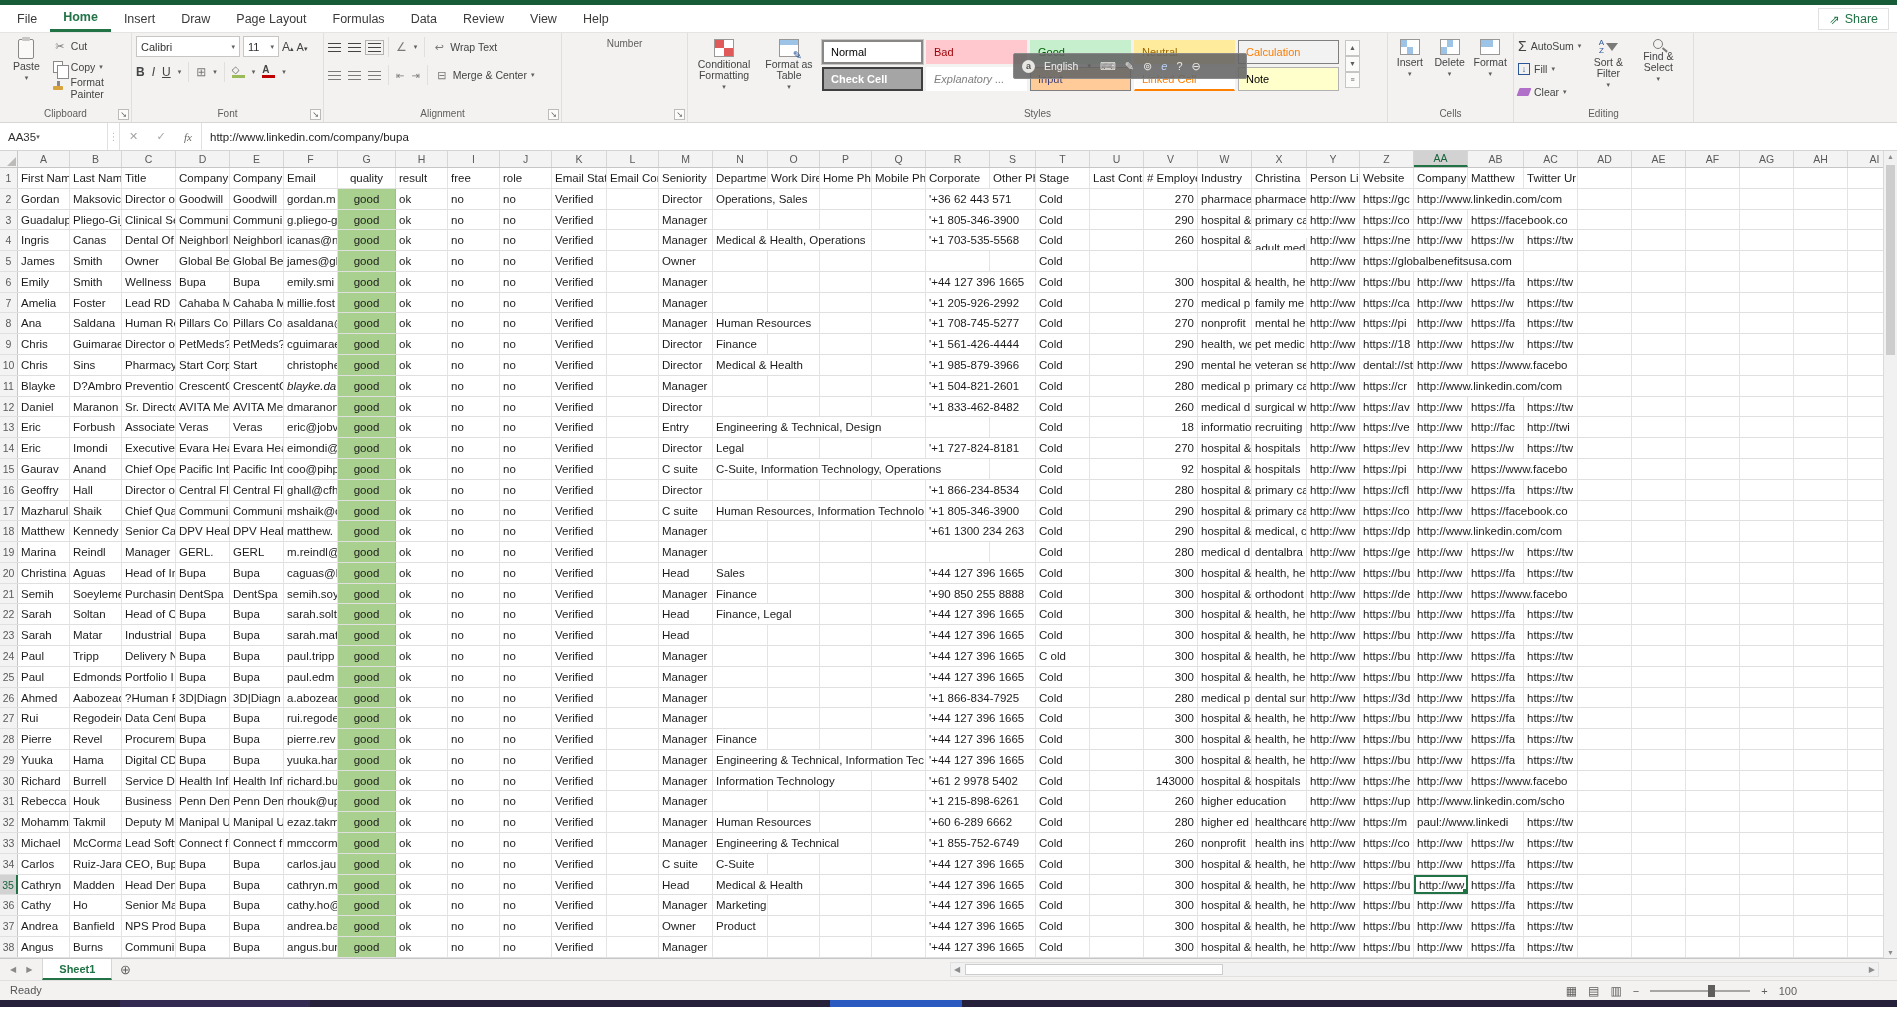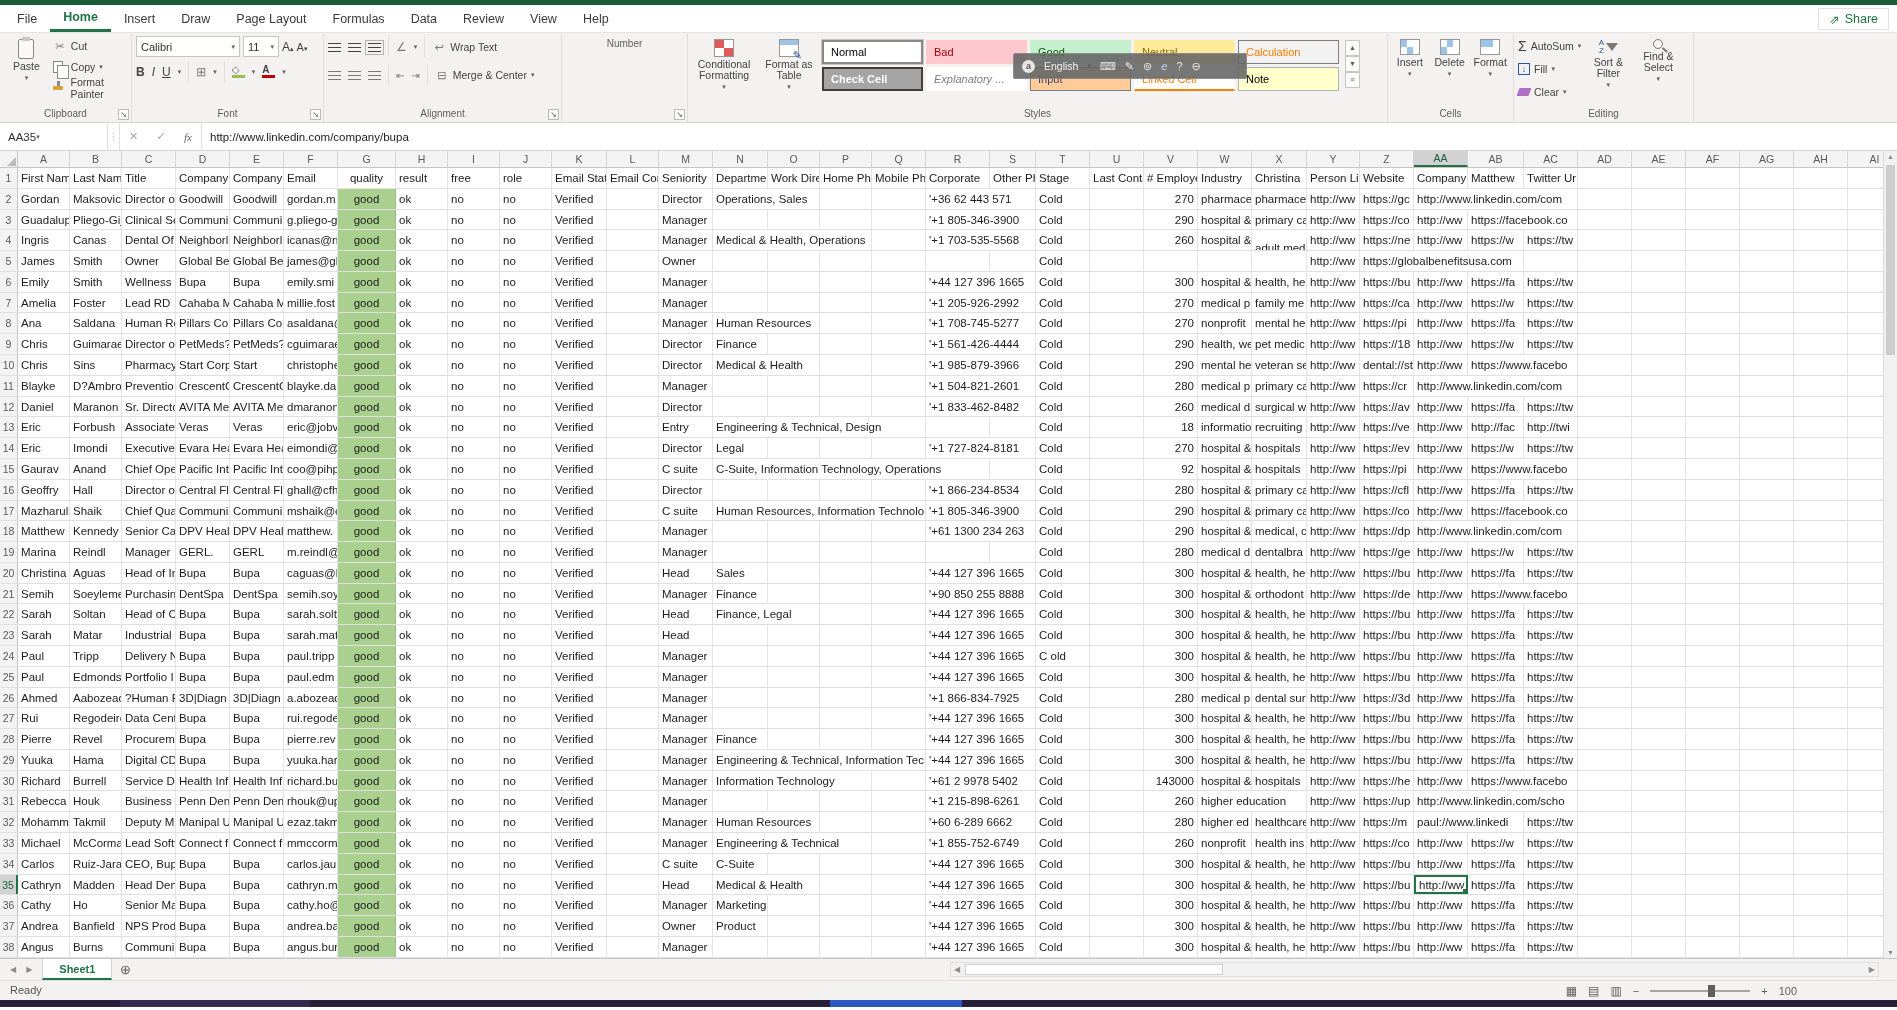--- a/index.html
+++ b/index.html
@@ -872,21 +872,21 @@
           <div class="cell" style="width: 54px;"></div>
           <div class="cell" style="width: 54px;"></div>
         </div>
         <div class="grid-row">
           <div class="rowhdr">11</div>
           <div class="cell" style="width: 52px;">Blayke</div>
           <div class="cell" style="width: 52px;">D?Ambros</div>
           <div class="cell" style="width: 54px;">Preventio</div>
           <div class="cell" style="width: 54px;">CrescentC</div>
           <div class="cell" style="width: 54px;">CrescentC</div>
-          <div class="cell" style="width: 54px;">blayke.da</div>
+          <div class="cell" style="width: 54px; font-style: italic;">blayke.da</div>
           <div class="cell q" style="width: 58px;">good</div>
           <div class="cell" style="width: 52px;">ok</div>
           <div class="cell" style="width: 52px;">no</div>
           <div class="cell" style="width: 52px;">no</div>
           <div class="cell" style="width: 55px;">Verified</div>
           <div class="cell" style="width: 52px;"></div>
           <div class="cell" style="width: 54px;">Manager</div>
           <div class="cell" style="width: 55px;"></div>
           <div class="cell" style="width: 52px;"></div>
           <div class="cell" style="width: 52px;"></div>

